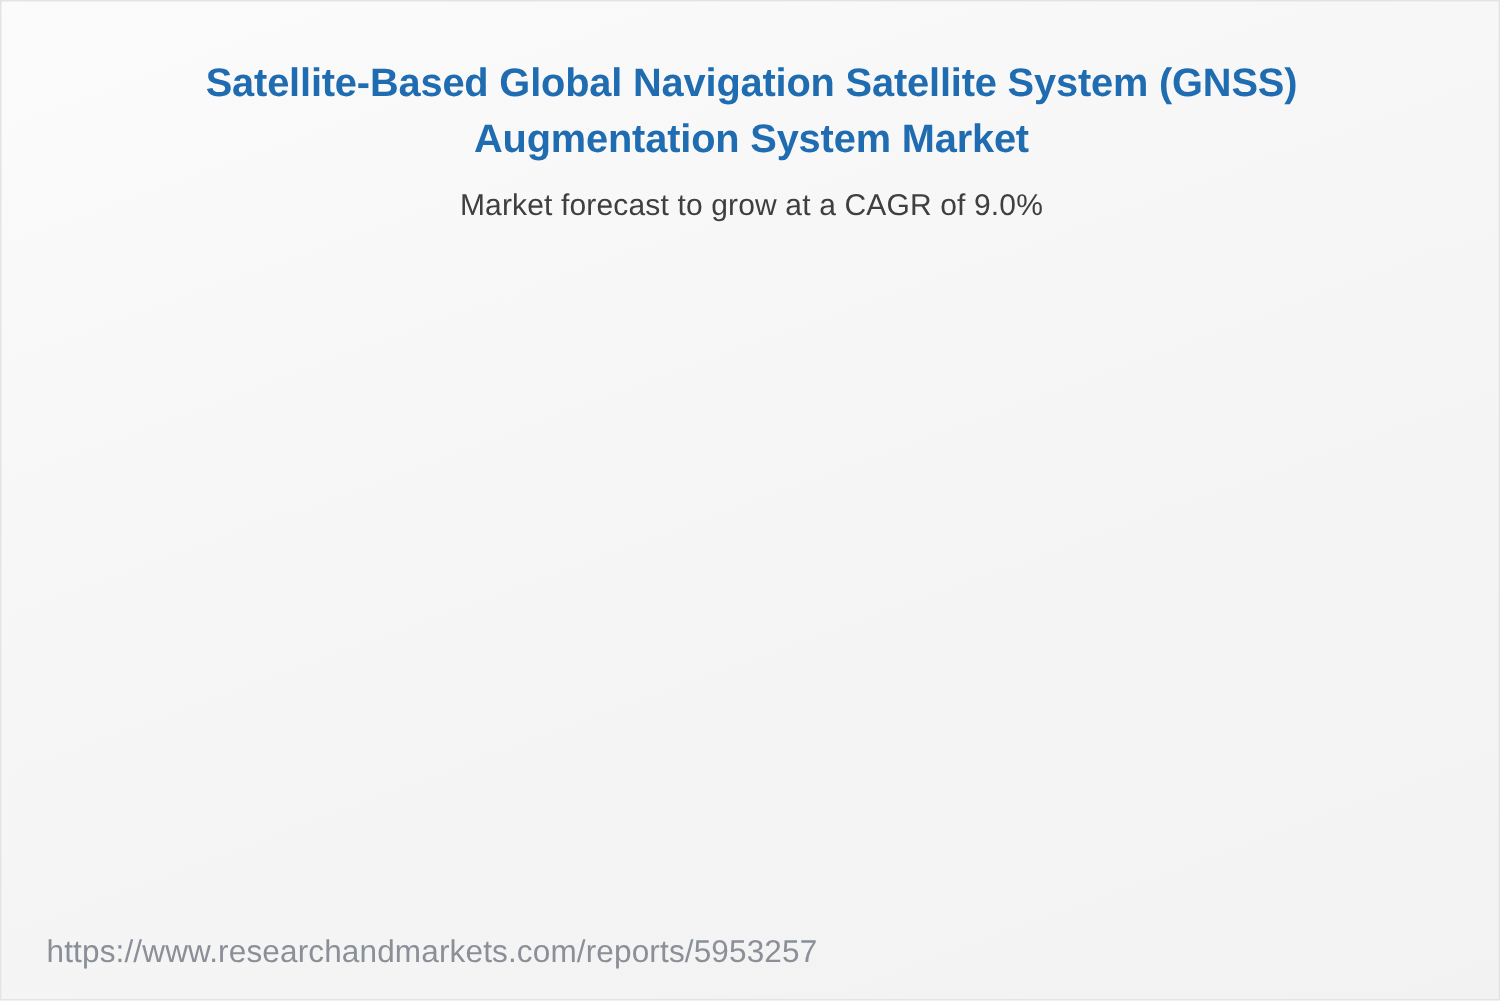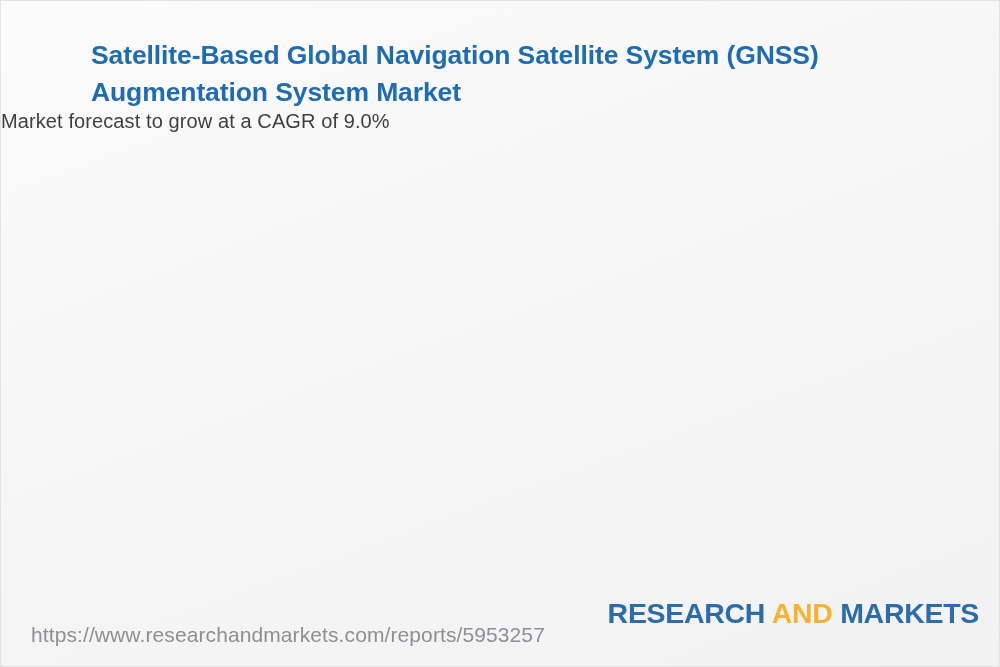--- a/index.html
+++ b/index.html
@@ -23,33 +23,33 @@
     background: linear-gradient(160deg, #fbfbfb 0%, #f7f7f7 35%, #f4f4f4 70%, #f2f2f2 100%);
     overflow: hidden;
   }
 
   
   #header {
     position: absolute;
     left: 0;
     top: 36px;
     width: 1000px;
-    text-align: left;
+    text-align: center;
   }
   #chart-title {
     font-size: 26.5px;
     font-weight: bold;
     color: #1f6cb0;
     line-height: 1.38;
     letter-spacing: -0.1px;
     max-width: 820px;
     margin: 0 auto;
   }
   #chart-subtitle {
-    margin-top: 0;
+    margin-top: 16px;
     font-size: 20px;
     font-weight: normal;
     color: #3f3f3f;
     letter-spacing: 0.1px;
   }
 
   
   #plot {
     position: absolute;
     left: 0;
@@ -135,16 +135,15 @@
       
 
       
     </div>
 
   </div>
 
   <div id="footer-url">https://www.researchandmarkets.com/reports/5953257</div>
 
   <div id="brand">
-    <div id="brand-name"><span>RESEARCH </span><span id="brand-and">AND</span><span> MARKETS</span></div>
   </div>
 
 </div>
 
 </body></html>

